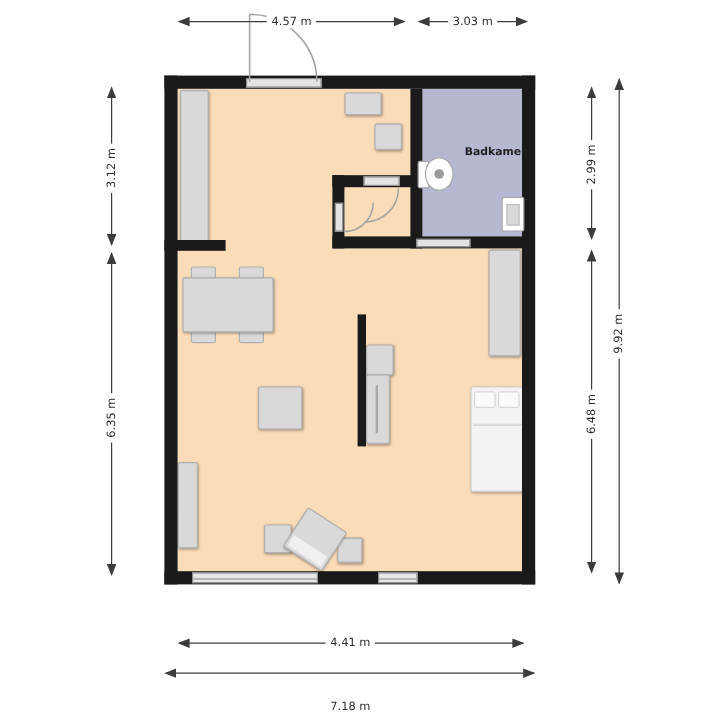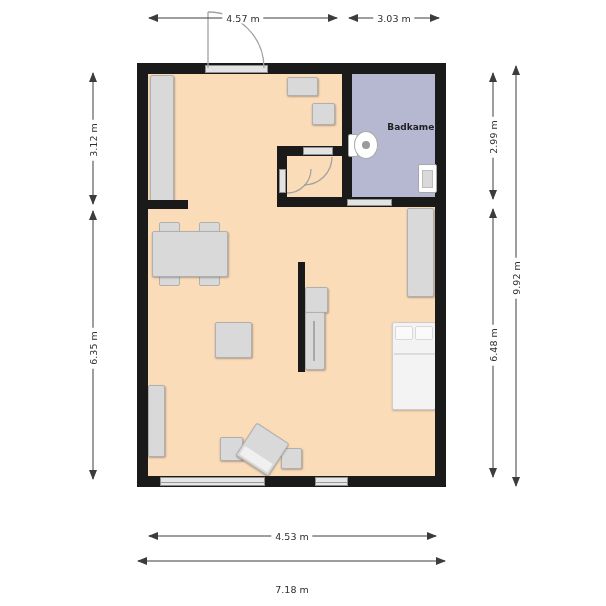--- a/index.html
+++ b/index.html
@@ -140,17 +140,17 @@
 
   <div class="room-label" style="left:393px;top:127px;margin-left:20px;">Badkamer</div>
 
   <div class="dim-label" style="left:243px;top:18px;">4.57 m</div>
   <div class="dim-label" style="left:394px;top:18px;">3.03 m</div>
   <div class="dim-label vert" style="left:93px;top:140px;">3.12 m</div>
   <div class="dim-label vert" style="left:93px;top:348px;">6.35 m</div>
   <div class="dim-label vert" style="left:493px;top:137px;">2.99 m</div>
   <div class="dim-label vert" style="left:493px;top:345px;">6.48 m</div>
   <div class="dim-label vert" style="left:516px;top:278px;">9.92 m</div>
-  <div class="dim-label" style="left:292px;top:536px;">4.53 m</div>
+  <div class="dim-label" style="left:292px;top:536px;">4.41 m</div>
   <div class="dim-label" style="left:292px;top:589px;">7.18 m</div>
 
 
 </div>
 
 </body></html>

